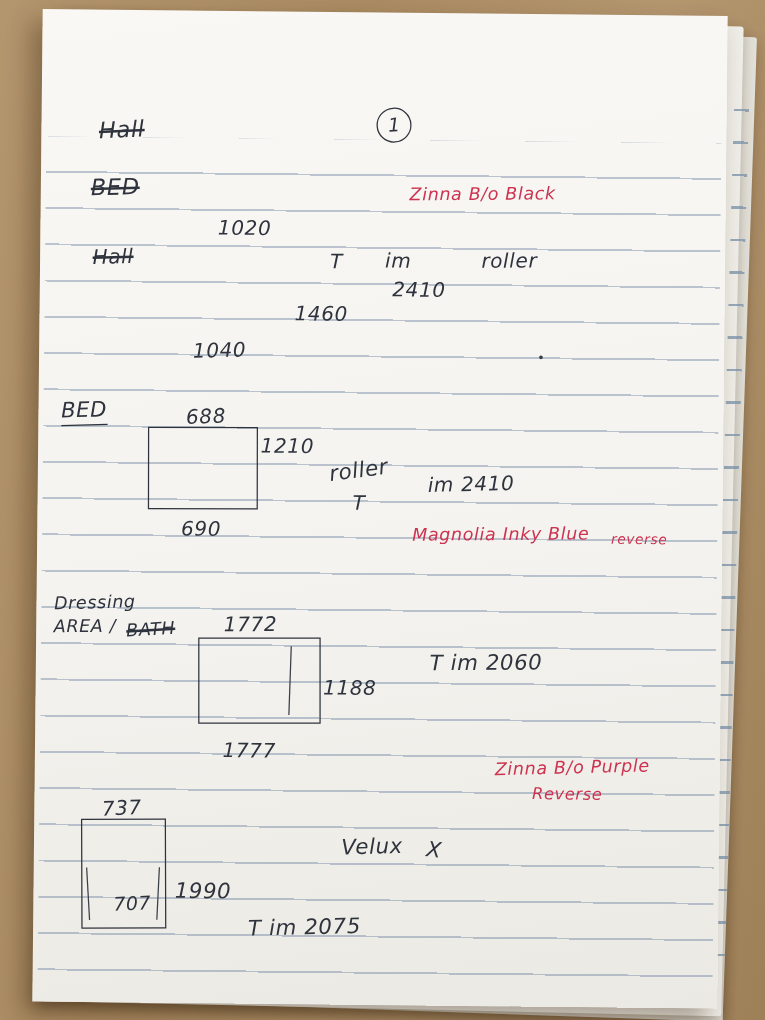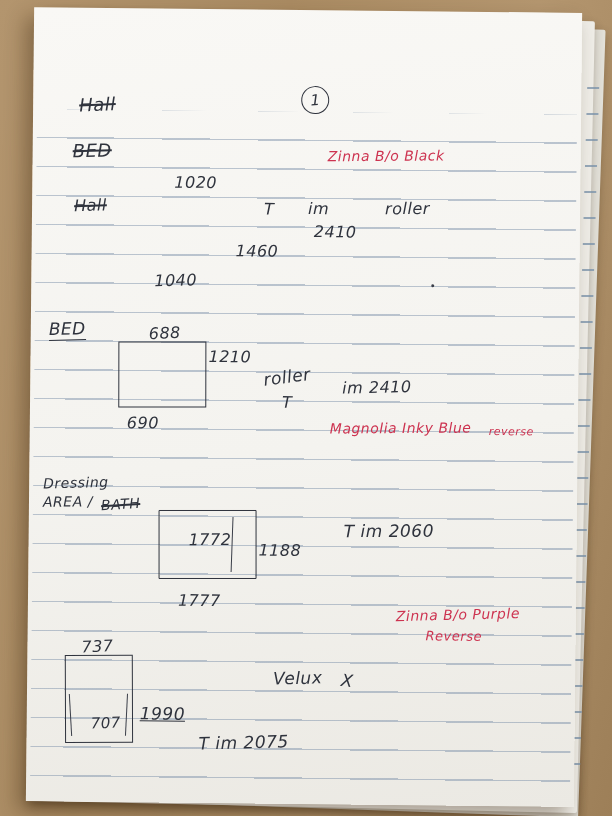--- a/index.html
+++ b/index.html
@@ -84,40 +84,40 @@
   <span class="hw" style="left:282px; top:212px;">2410</span>
   <div class="pen-dot" style="left:400px; top:273px;"></div>
 
   <span class="hw under" style="left:18px; top:311px; font-size:17px; transform:rotate(-2deg);">BED</span>
   <span class="hw" style="left:118px; top:315px; transform:rotate(-3deg);">688</span>
   <div class="rect" style="left:88px; top:333px; width:86px; height:64px; transform:rotate(-0.5deg);"></div>
   <span class="hw" style="left:178px; top:338px;">1210</span>
   <span class="hw" style="left:233px; top:357px; transform:rotate(-8deg); font-size:17px;">roller</span>
   <span class="hw" style="left:252px; top:383px;">T</span>
   <span class="hw" style="left:312px; top:367px; transform:rotate(-2deg);">im 2410</span>
-  <span class="hw" style="left:97px; top:405px;">690</span>
+  <span class="hw" style="left:115px; top:405px;">690</span>
   <span class="hw red sm" style="left:300px; top:409px; transform:rotate(-1deg); font-size:14px;">Magnolia Inky Blue</span>
   <span class="hw red sm" style="left:459px; top:413px; font-size:11px;">reverse</span>
 
   <span class="hw" style="left:14px; top:467px; font-size:14px; transform:rotate(-2deg);">Dressing</span>
   <span class="hw" style="left:14px; top:486px; font-size:14px; transform:rotate(-1deg);">AREA /</span>
   <span class="hw strike" style="left:72px; top:488px; font-size:14px; transform:rotate(-4deg);">BATH</span>
-  <span class="hw" style="left:160px; top:481px; transform:rotate(-1deg);margin-top:40px;">1772</span>
+  <span class="hw" style="left:150px; top:481px; transform:rotate(-1deg);">1772</span>
   <div class="rect" style="left:130px; top:501px; width:96px; height:67px; transform:rotate(-0.6deg);">
     <div class="vline" style="left:72px; top:6px; height:55px; border-left-width:1.2px; transform:rotate(2deg);"></div>
   </div>
   <span class="hw" style="left:230px; top:531px;">1188</span>
   <span class="hw" style="left:315px; top:510px; font-size:17px; transform:rotate(-1deg);">T im 2060</span>
   <span class="hw" style="left:150px; top:582px;">1777</span>
   <span class="hw red sm" style="left:368px; top:595px; transform:rotate(-2deg); font-size:14px;">Zinna B/o Purple</span>
   <span class="hw red sm" style="left:398px; top:617px; font-size:13px;">Reverse</span>
 
   <span class="hw" style="left:54px; top:629px; transform:rotate(-3deg);">737</span>
   <div class="rect" style="left:38px; top:647px; width:66px; height:86px; transform:rotate(-0.8deg);">
     <div class="vline" style="left:4px; top:38px; height:42px; transform:rotate(-3deg);"></div>
     <div class="vline" style="right:5px; top:38px; height:42px; transform:rotate(3deg);"></div>
   </div>
   <span class="hw" style="left:64px; top:706px; font-size:15px; transform:rotate(-3deg);">707</span>
-  <span class="hw" style="left:113px; top:695px; font-size:17px;text-decoration:underline;">1990</span>
+  <span class="hw" style="left:113px; top:695px; font-size:17px;">1990</span>
   <span class="hw" style="left:246px; top:658px; font-size:17px; transform:rotate(-2deg);">Velux</span>
   <span class="hw" style="left:314px; top:660px; font-size:17px; transform:rotate(6deg);">X</span>
   <span class="hw" style="left:172px; top:723px; font-size:17px; transform:rotate(-2deg);">T im 2075</span>
 </div>
 
 </body></html>

